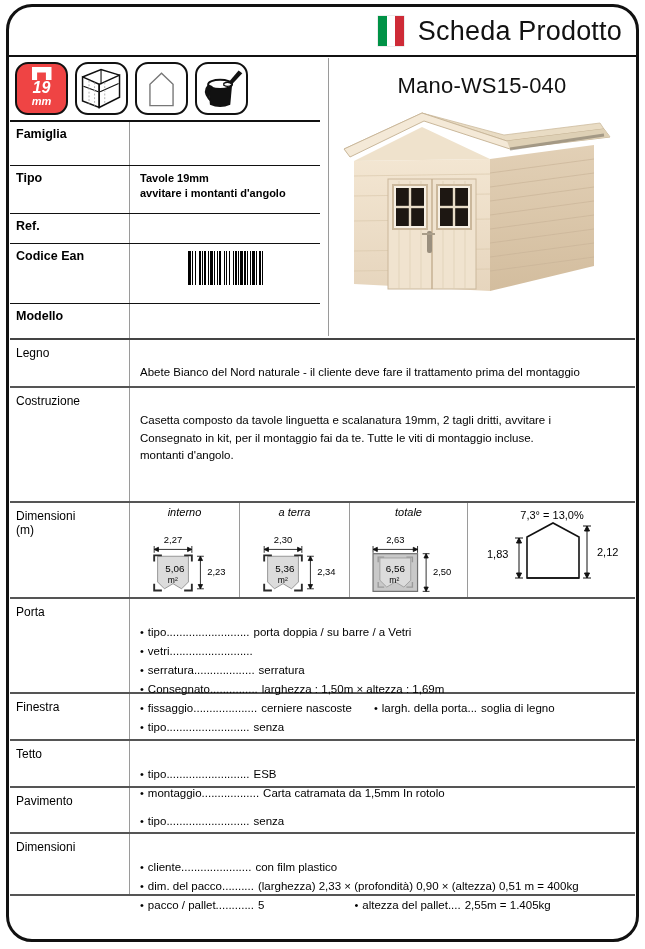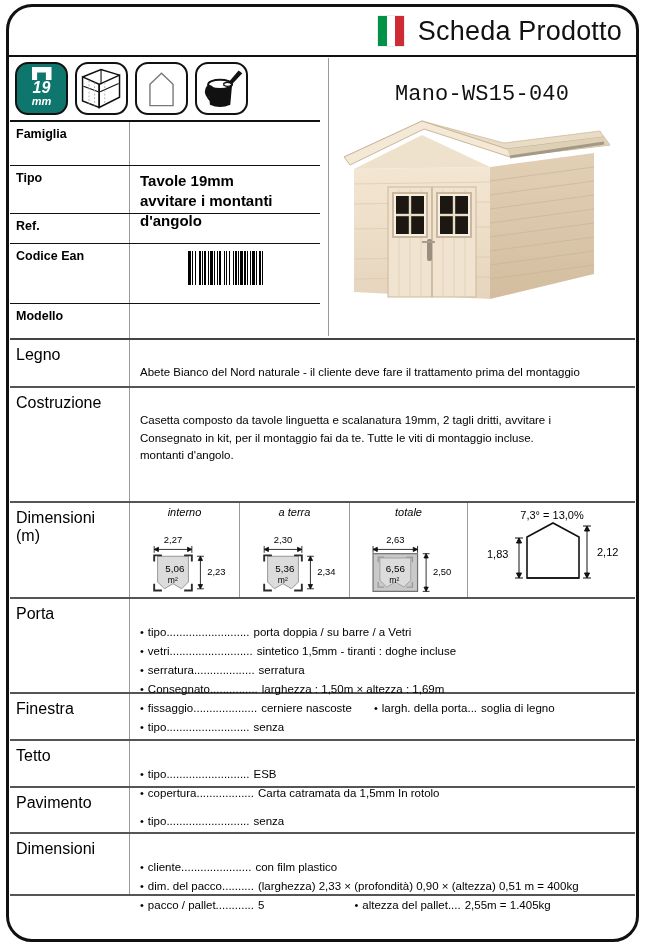--- a/index.html
+++ b/index.html
@@ -14,56 +14,56 @@
   .flag .g{background:#009246;}
   .flag .w{background:#ffffff;}
   .flag .r{background:#ce2b37;}
   .header-title{font-size:27px;letter-spacing:.2px;color:#111;margin-right:14px;}
   .header-rule{position:absolute;left:9px;top:55px;width:627px;height:2px;background:#111;}
 
   
   .topblock{position:absolute;left:10px;top:58px;width:625px;height:278px;box-sizing:border-box;}
   .icons-row{position:absolute;left:0;top:0;width:310px;height:62px;display:flex;align-items:flex-start;gap:7px;padding:4px 0 0 5px;box-sizing:border-box;}
   .ibox{width:53px;height:53px;border:2.5px solid #111;border-radius:13px;box-sizing:border-box;background:#fff;position:relative;overflow:hidden;}
-  .ibox.olive{background:#0f766e;border-color:#111;}
+  .ibox.olive{background:#ef4444;border-color:#111;}
   .badge-inner{position:absolute;inset:0;display:flex;flex-direction:column;align-items:center;justify-content:flex-start;padding-top:3px;color:#fff;font-weight:bold;font-style:italic;line-height:.92;}
   .badge-glyph{width:20px;height:13px;position:relative;margin-bottom:1px;}
   .badge-glyph:before{content:"";position:absolute;left:0;top:0;width:20px;height:13px;background:#fff;
     clip-path:polygon(0 0,20% 0,20% 0,20% 100%,0 100%,0 0);}
   .badge-glyph:after{content:"";position:absolute;left:0;top:0;width:20px;height:13px;background:#fff;
     clip-path:polygon(0 0,100% 0,100% 100%,72% 100%,72% 42%,28% 42%,28% 100%,0 100%);}
   .badge-n{font-size:16px;}
   .badge-mm{font-size:11px;}
   .ibox svg{display:block;width:100%;height:100%;}
 
   
   .tlist{position:absolute;left:0;top:62px;width:310px;height:216px;border-top:2px solid #111;box-sizing:border-box;}
   .trow{display:flex;border-bottom:1.6px solid #111;box-sizing:border-box;font-weight:bold;}
   .trow:last-child{border-bottom:none;}
   .tl{width:120px;flex:0 0 120px;padding:5px 0 0 6px;font-size:12.5px;box-sizing:border-box;border-right:1px solid #9a9a9a;}
   .tr{flex:1;padding:5px 0 0 10px;font-size:12px;box-sizing:border-box;}
-  .tr b{font-size:15px;display:block;line-height:1.32;}
+  .tr b{font-size:11px;display:block;line-height:1.32;}
   .h-famiglia{height:44px;}
   .h-tipo{height:48px;}
   .h-ref{height:30px;}
   .h-ean{height:60px;}
   .h-modello{height:34px;}
   .barcode{height:34px;width:100px;margin:2px 0 0 48px;display:flex;align-items:stretch;}
   .barcode span{display:block;height:100%;}
 
   
   .photo{position:absolute;left:318px;top:0;width:307px;height:278px;border-left:1px solid #9a9a9a;box-sizing:border-box;display:flex;flex-direction:column;align-items:center;}
-  .sku{font-size:22px;margin-top:24px;color:#111;letter-spacing:.2px;font-family:Liberation Mono, monospace;}
+  .sku{font-size:22px;margin-top:15px;color:#111;letter-spacing:.2px;}
   .shed-wrap{width:300px;height:210px;margin-top:2px;position:relative;}
   .shed-wrap svg{display:block;width:100%;height:100%;}
 
   
   .spec{position:absolute;left:10px;top:338px;width:625px;box-sizing:border-box;border-top:2.5px solid #444;}
   .srow{display:flex;border-bottom:2.2px solid #555;box-sizing:border-box;}
-  .scap{width:120px;flex:0 0 120px;padding:6px 0 0 6px;font-size:16px;box-sizing:border-box;border-right:1px solid #9a9a9a;}
+  .scap{width:120px;flex:0 0 120px;padding:6px 0 0 6px;font-size:12px;box-sizing:border-box;border-right:1px solid #9a9a9a;}
   .sbody{flex:1;padding:24px 6px 5px 10px;font-size:11.5px;box-sizing:border-box;line-height:1.5;}
   .sbody.p0{padding:0;}
 
   .bl{display:flex;align-items:baseline;font-size:11.5px;line-height:1.62;}
   .bl .dot{margin-right:4px;font-size:11px;}
   .bl .k{white-space:pre;}
   .bl .v{margin-left:4px;}
   .bl .k2{margin-left:22px;}
 
   
@@ -440,21 +440,20 @@
       <div class="scap">Porta</div>
       <div class="sbody">
         <div class="bl">
             <span class="dot">•</span>
             <span class="k">tipo..........................</span>
             <span class="v">porta doppia / su barre / a Vetri</span>
           </div>
         <div class="bl">
             <span class="dot">•</span>
             <span class="k">vetri..........................</span>
-            <span class="v">sintetico 1,5mm  - tiranti : doghe incluse</span>
           </div>
         <div class="bl">
             <span class="dot">•</span>
             <span class="k">serratura...................</span>
             <span class="v">serratura</span>
           </div>
         <div class="bl">
             <span class="dot">•</span>
             <span class="k">Consegnato...............</span>
             <span class="v">larghezza : 1,50m × altezza : 1,69m</span>
@@ -484,21 +483,21 @@
     <div class="srow" style="height:47px">
       <div class="scap">Tetto</div>
       <div class="sbody">
         <div class="bl">
             <span class="dot">•</span>
             <span class="k">tipo..........................</span>
             <span class="v">ESB</span>
           </div>
         <div class="bl">
             <span class="dot">•</span>
-            <span class="k">copertura..................</span>
+            <span class="k">montaggio..................</span>
             <span class="v">Carta catramata da 1,5mm In rotolo</span>
           </div>
       </div>
     </div>
 
     <div class="srow" style="height:46px">
       <div class="scap">Pavimento</div>
       <div class="sbody">
         <div class="bl">
             <span class="dot">•</span>

